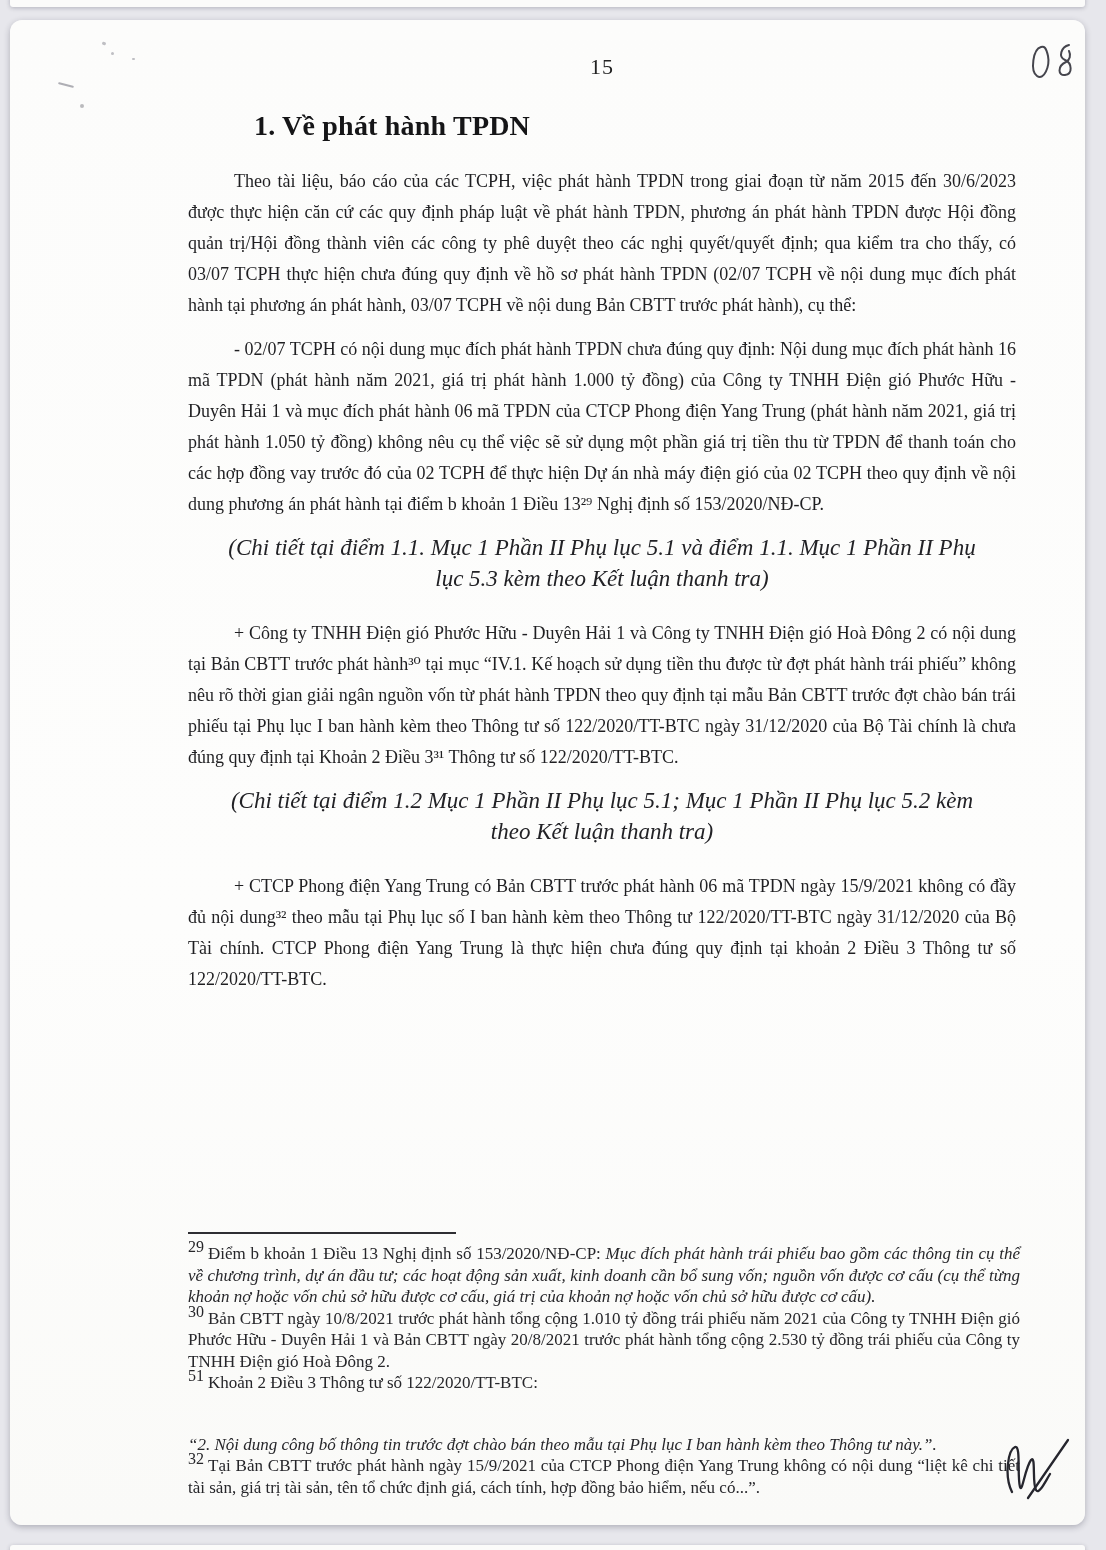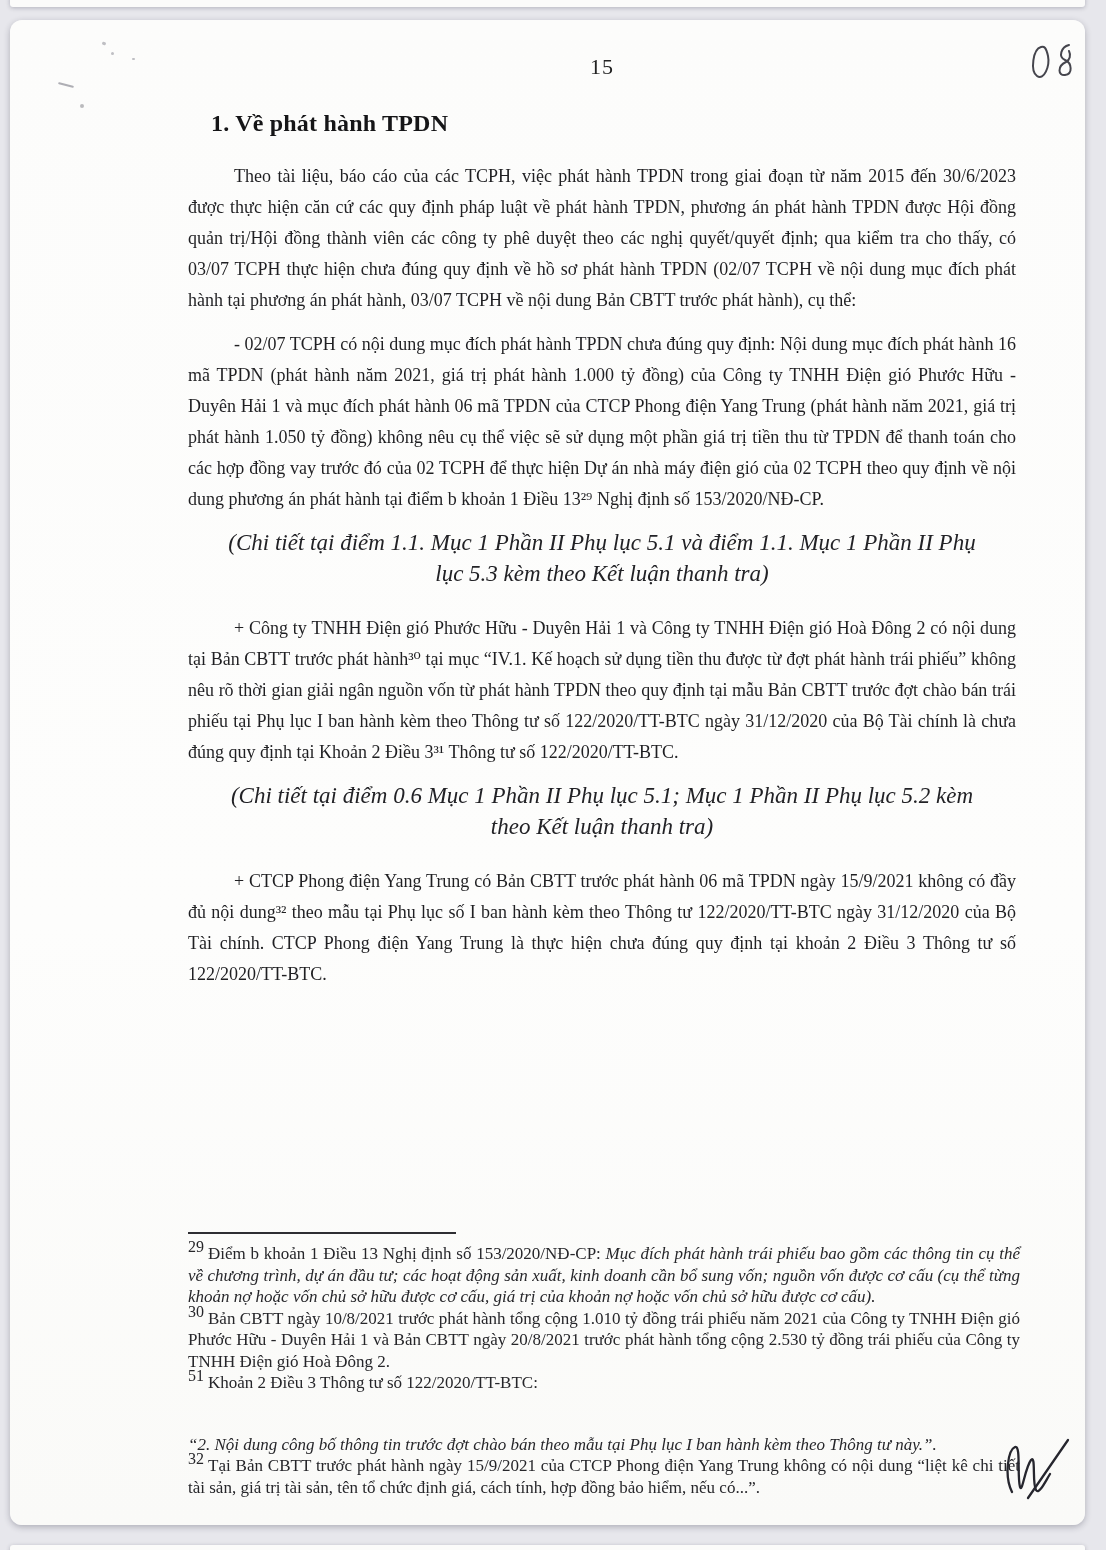--- a/index.html
+++ b/index.html
@@ -22,22 +22,22 @@
     box-shadow:0 2px 6px rgba(40,40,60,.30);
   }
   .column{
     position:absolute;left:178px;top:0;width:828px;
     color:#1d1d1f;
   }
   .page-number{
     margin-top:34px;text-align:center;font-size:22px;letter-spacing:1px;color:#222;
   }
   .heading{
-    margin-top:30px;margin-left:23px;
-    font-size:24px;font-weight:bold;color:#151517;
+    margin-top:30px;margin-left:66px;
+    font-size:28px;font-weight:bold;color:#151517;
     letter-spacing:.2px;
   }
   p.body-par{
     margin:0;margin-top:24px;
     font-size:18px;line-height:31px;
     text-align:justify;text-indent:46px;
     color:#1f1f22;
   }
   p.body-par + p.body-par{margin-top:13px;}
   p.note-par{
@@ -89,21 +89,21 @@
 
   <div class="column">
     <div class="page-number">15</div>
 
     <div class="heading">1.  Về phát hành TPDN</div>
 
     <p class="body-par">Theo tài liệu, báo cáo của các TCPH, việc phát hành TPDN trong giai đoạn từ năm 2015 đến 30/6/2023 được thực hiện căn cứ các quy định pháp luật về phát hành TPDN, phương án phát hành TPDN được Hội đồng quản trị/Hội đồng thành viên các công ty phê duyệt theo các nghị quyết/quyết định; qua kiểm tra cho thấy, có 03/07 TCPH thực hiện chưa đúng quy định về hồ sơ phát hành TPDN (02/07 TCPH về nội dung mục đích phát hành tại phương án phát hành, 03/07 TCPH về nội dung Bản CBTT trước phát hành), cụ thể:</p>
     <p class="body-par">- 02/07 TCPH có nội dung mục đích phát hành TPDN chưa đúng quy định: Nội dung mục đích phát hành 16 mã TPDN (phát hành năm 2021, giá trị phát hành 1.000 tỷ đồng) của Công ty TNHH Điện gió Phước Hữu - Duyên Hải 1 và mục đích phát hành 06 mã TPDN của CTCP Phong điện Yang Trung (phát hành năm 2021, giá trị phát hành 1.050 tỷ đồng) không nêu cụ thể việc sẽ sử dụng một phần giá trị tiền thu từ TPDN để thanh toán cho các hợp đồng vay trước đó của 02 TCPH để thực hiện Dự án nhà máy điện gió của 02 TCPH theo quy định về nội dung phương án phát hành tại điểm b khoản 1 Điều 13²⁹ Nghị định số 153/2020/NĐ-CP.</p>
     <p class="note-par">(Chi tiết tại điểm 1.1. Mục 1 Phần II Phụ lục 5.1 và điểm 1.1. Mục 1 Phần II Phụ lục 5.3 kèm theo Kết luận thanh tra)</p>
     <p class="body-par">+ Công ty TNHH Điện gió Phước Hữu - Duyên Hải 1 và Công ty TNHH Điện gió Hoà Đông 2 có nội dung tại Bản CBTT trước phát hành³⁰ tại mục “IV.1. Kế hoạch sử dụng tiền thu được từ đợt phát hành trái phiếu” không nêu rõ thời gian giải ngân nguồn vốn từ phát hành TPDN theo quy định tại mẫu Bản CBTT trước đợt chào bán trái phiếu tại Phụ lục I ban hành kèm theo Thông tư số 122/2020/TT-BTC ngày 31/12/2020 của Bộ Tài chính là chưa đúng quy định tại Khoản 2 Điều 3³¹ Thông tư số 122/2020/TT-BTC.</p>
-    <p class="note-par">(Chi tiết tại điểm 0.6 Mục 1 Phần II Phụ lục 5.1; Mục 1 Phần II Phụ lục 5.2 kèm theo Kết luận thanh tra)</p>
+    <p class="note-par">(Chi tiết tại điểm 1.2 Mục 1 Phần II Phụ lục 5.1; Mục 1 Phần II Phụ lục 5.2 kèm theo Kết luận thanh tra)</p>
     <p class="body-par">+ CTCP Phong điện Yang Trung có Bản CBTT trước phát hành 06 mã TPDN ngày 15/9/2021 không có đầy đủ nội dung³² theo mẫu tại Phụ lục số I ban hành kèm theo Thông tư 122/2020/TT-BTC ngày 31/12/2020 của Bộ Tài chính. CTCP Phong điện Yang Trung là thực hiện chưa đúng quy định tại khoản 2 Điều 3 Thông tư số 122/2020/TT-BTC.</p>
   </div>
 
   <div class="footnotes">
     <div class="fn-rule"></div>
 
     <p class="fn"><sup>29</sup><span>Điểm b khoản 1 Điều 13 Nghị định số 153/2020/NĐ-CP: </span><span class="fn-quote">Mục đích phát hành trái phiếu bao gồm các thông tin cụ thể về chương trình, dự án đầu tư; các hoạt động sản xuất, kinh doanh cần bổ sung vốn; nguồn vốn được cơ cấu (cụ thể từng khoản nợ hoặc vốn chủ sở hữu được cơ cấu, giá trị của khoản nợ hoặc vốn chủ sở hữu được cơ cấu).</span></p>
 
     <p class="fn"><sup>30</sup><span>Bản CBTT ngày 10/8/2021 trước phát hành tổng cộng 1.010 tỷ đồng trái phiếu năm 2021 của Công ty TNHH Điện gió Phước Hữu - Duyên Hải 1 và Bản CBTT ngày 20/8/2021 trước phát hành tổng cộng 2.530 tỷ đồng trái phiếu của Công ty TNHH Điện gió Hoà Đông 2.</span></p>
 

